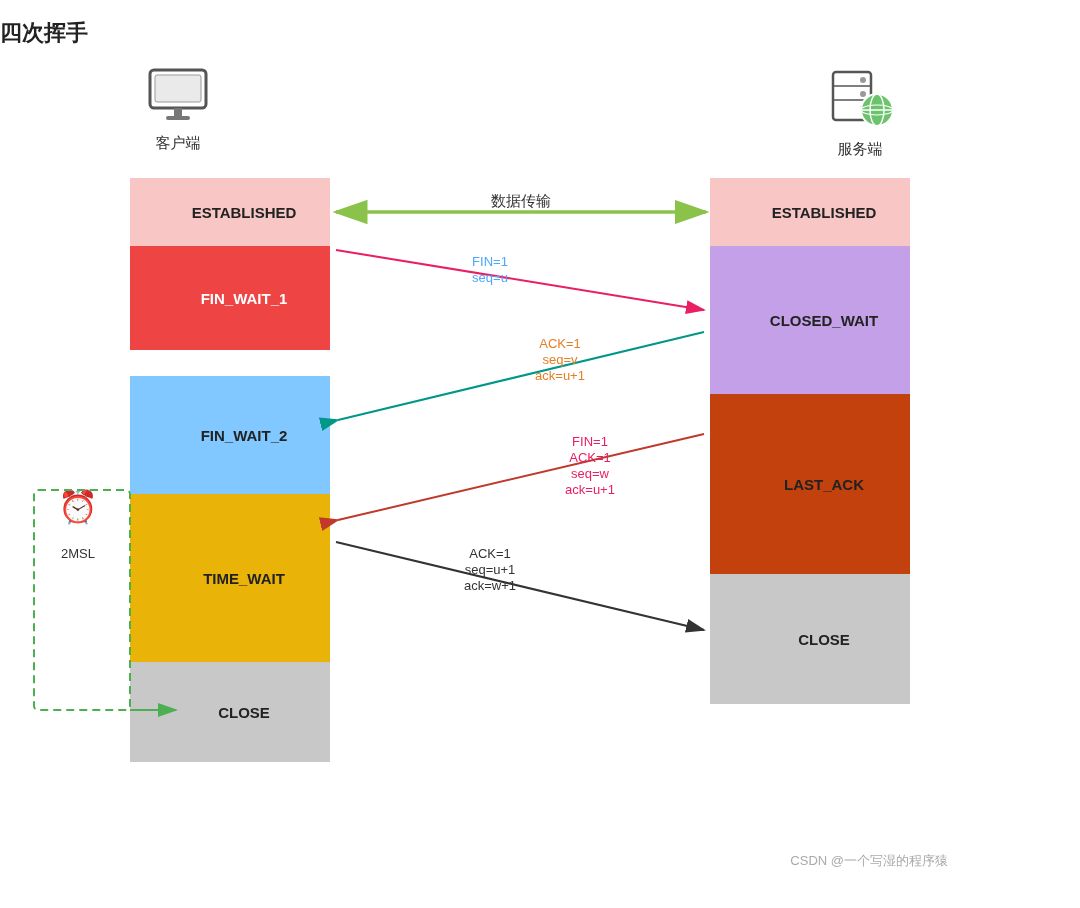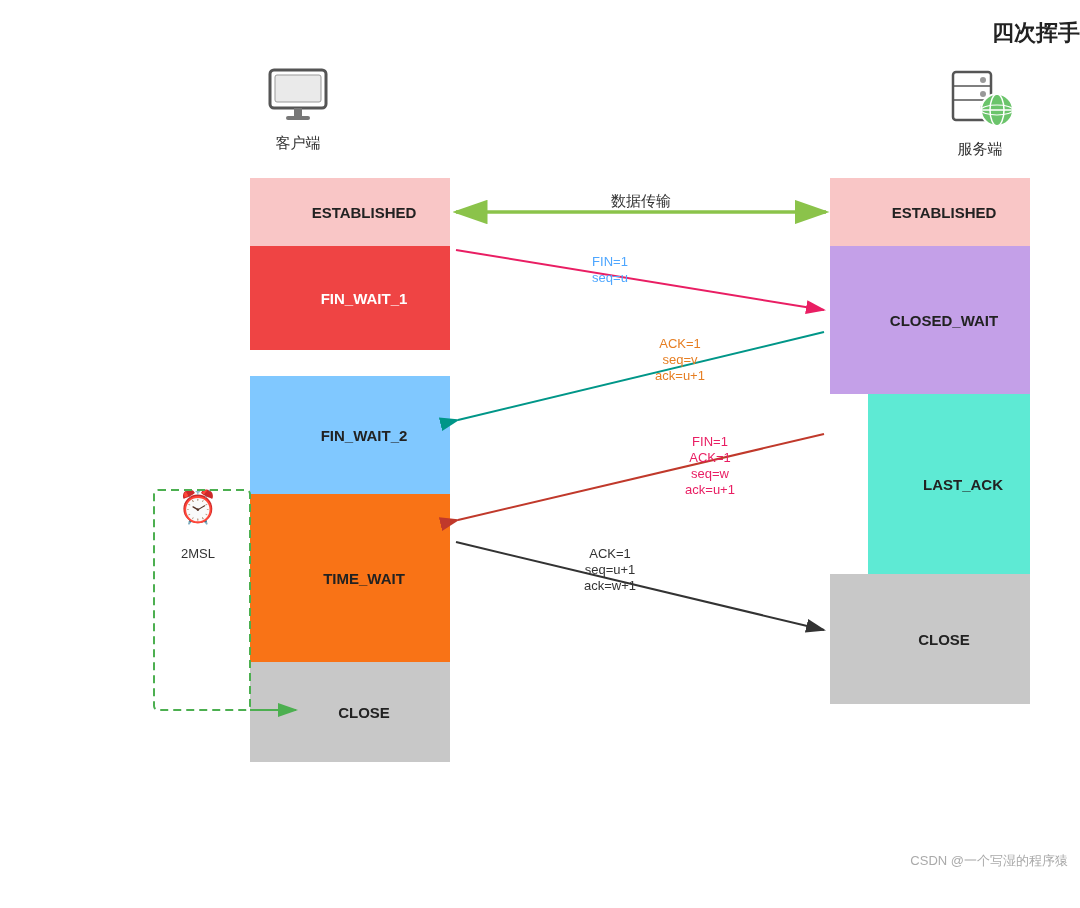--- a/index.html
+++ b/index.html
@@ -11,21 +11,21 @@
       overflow: hidden;
       position: relative;
     }
     .diagram-container {
       width: 1080px;
       height: 908px;
       background: white;
       position: relative;
       display: flex;
       flex-direction: column;
-      align-items: flex-end;
+      align-items: flex-start;
     }
     .title {
       font-size: 22px;
       font-weight: bold;
       text-align: center;
       margin-top: 18px;
       margin-bottom: 10px;
       color: #222;
     }
     .main-area {
@@ -79,42 +79,42 @@
     }
     .box-fin-wait-2 {
       left: 130px; top: 318px;
       width: 200px; height: 118px;
       background: #80c8ff;
       color: #222;
     }
     .box-time-wait {
       left: 130px; top: 436px;
       width: 200px; height: 168px;
-      background: #f97316;
+      background: #eab308;
     }
     .box-close-left {
       left: 130px; top: 604px;
       width: 200px; height: 100px;
       background: #c8c8c8;
     }
     
     .box-established-right {
       right: 50px; top: 120px;
       width: 200px; height: 68px;
       background: #f9c6c6;
     }
     .box-closed-wait {
       right: 50px; top: 188px;
       width: 200px; height: 148px;
       background: #c4a0e8;
     }
     .box-last-ack {
       right: 50px; top: 336px;
-      width: 162px; height: 180px;
-      background: #5eead4;
+      width: 200px; height: 180px;
+      background: #c2410c;
     }
     .box-close-right {
       right: 50px; top: 516px;
       width: 200px; height: 130px;
       background: #c8c8c8;
     }
     
     .arrows-svg {
       position: absolute;
       top: 0; left: 0;

